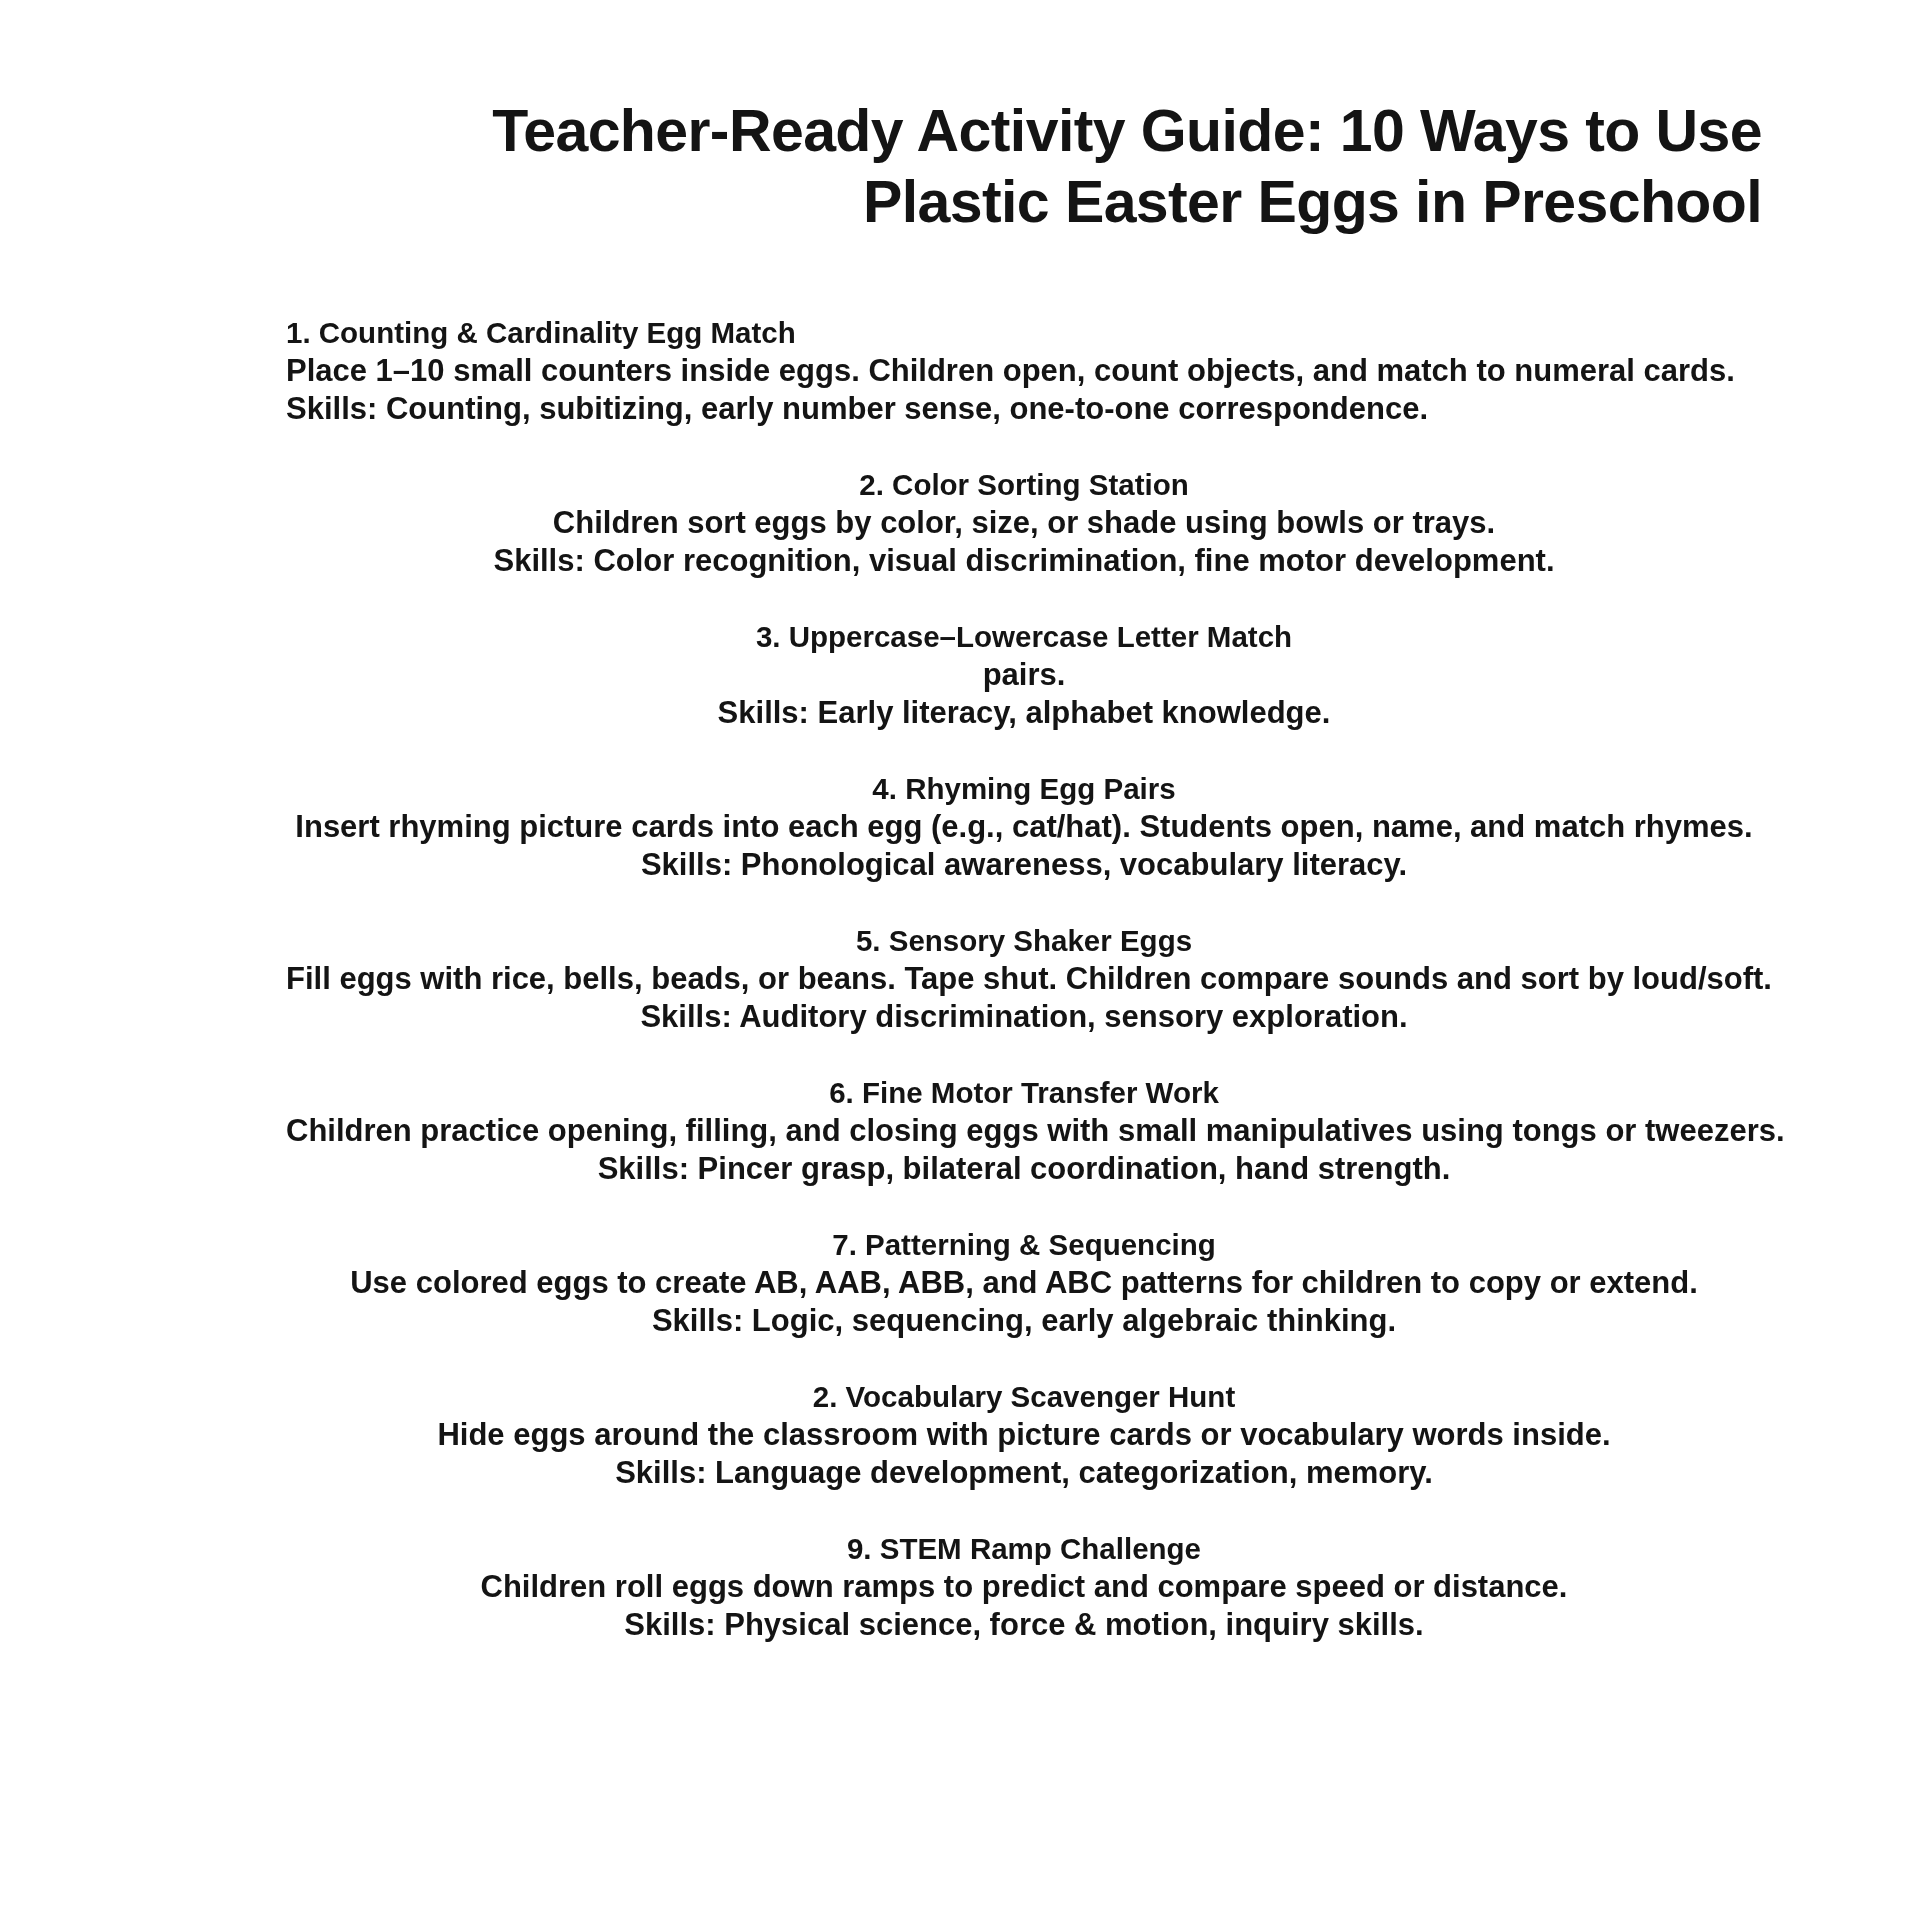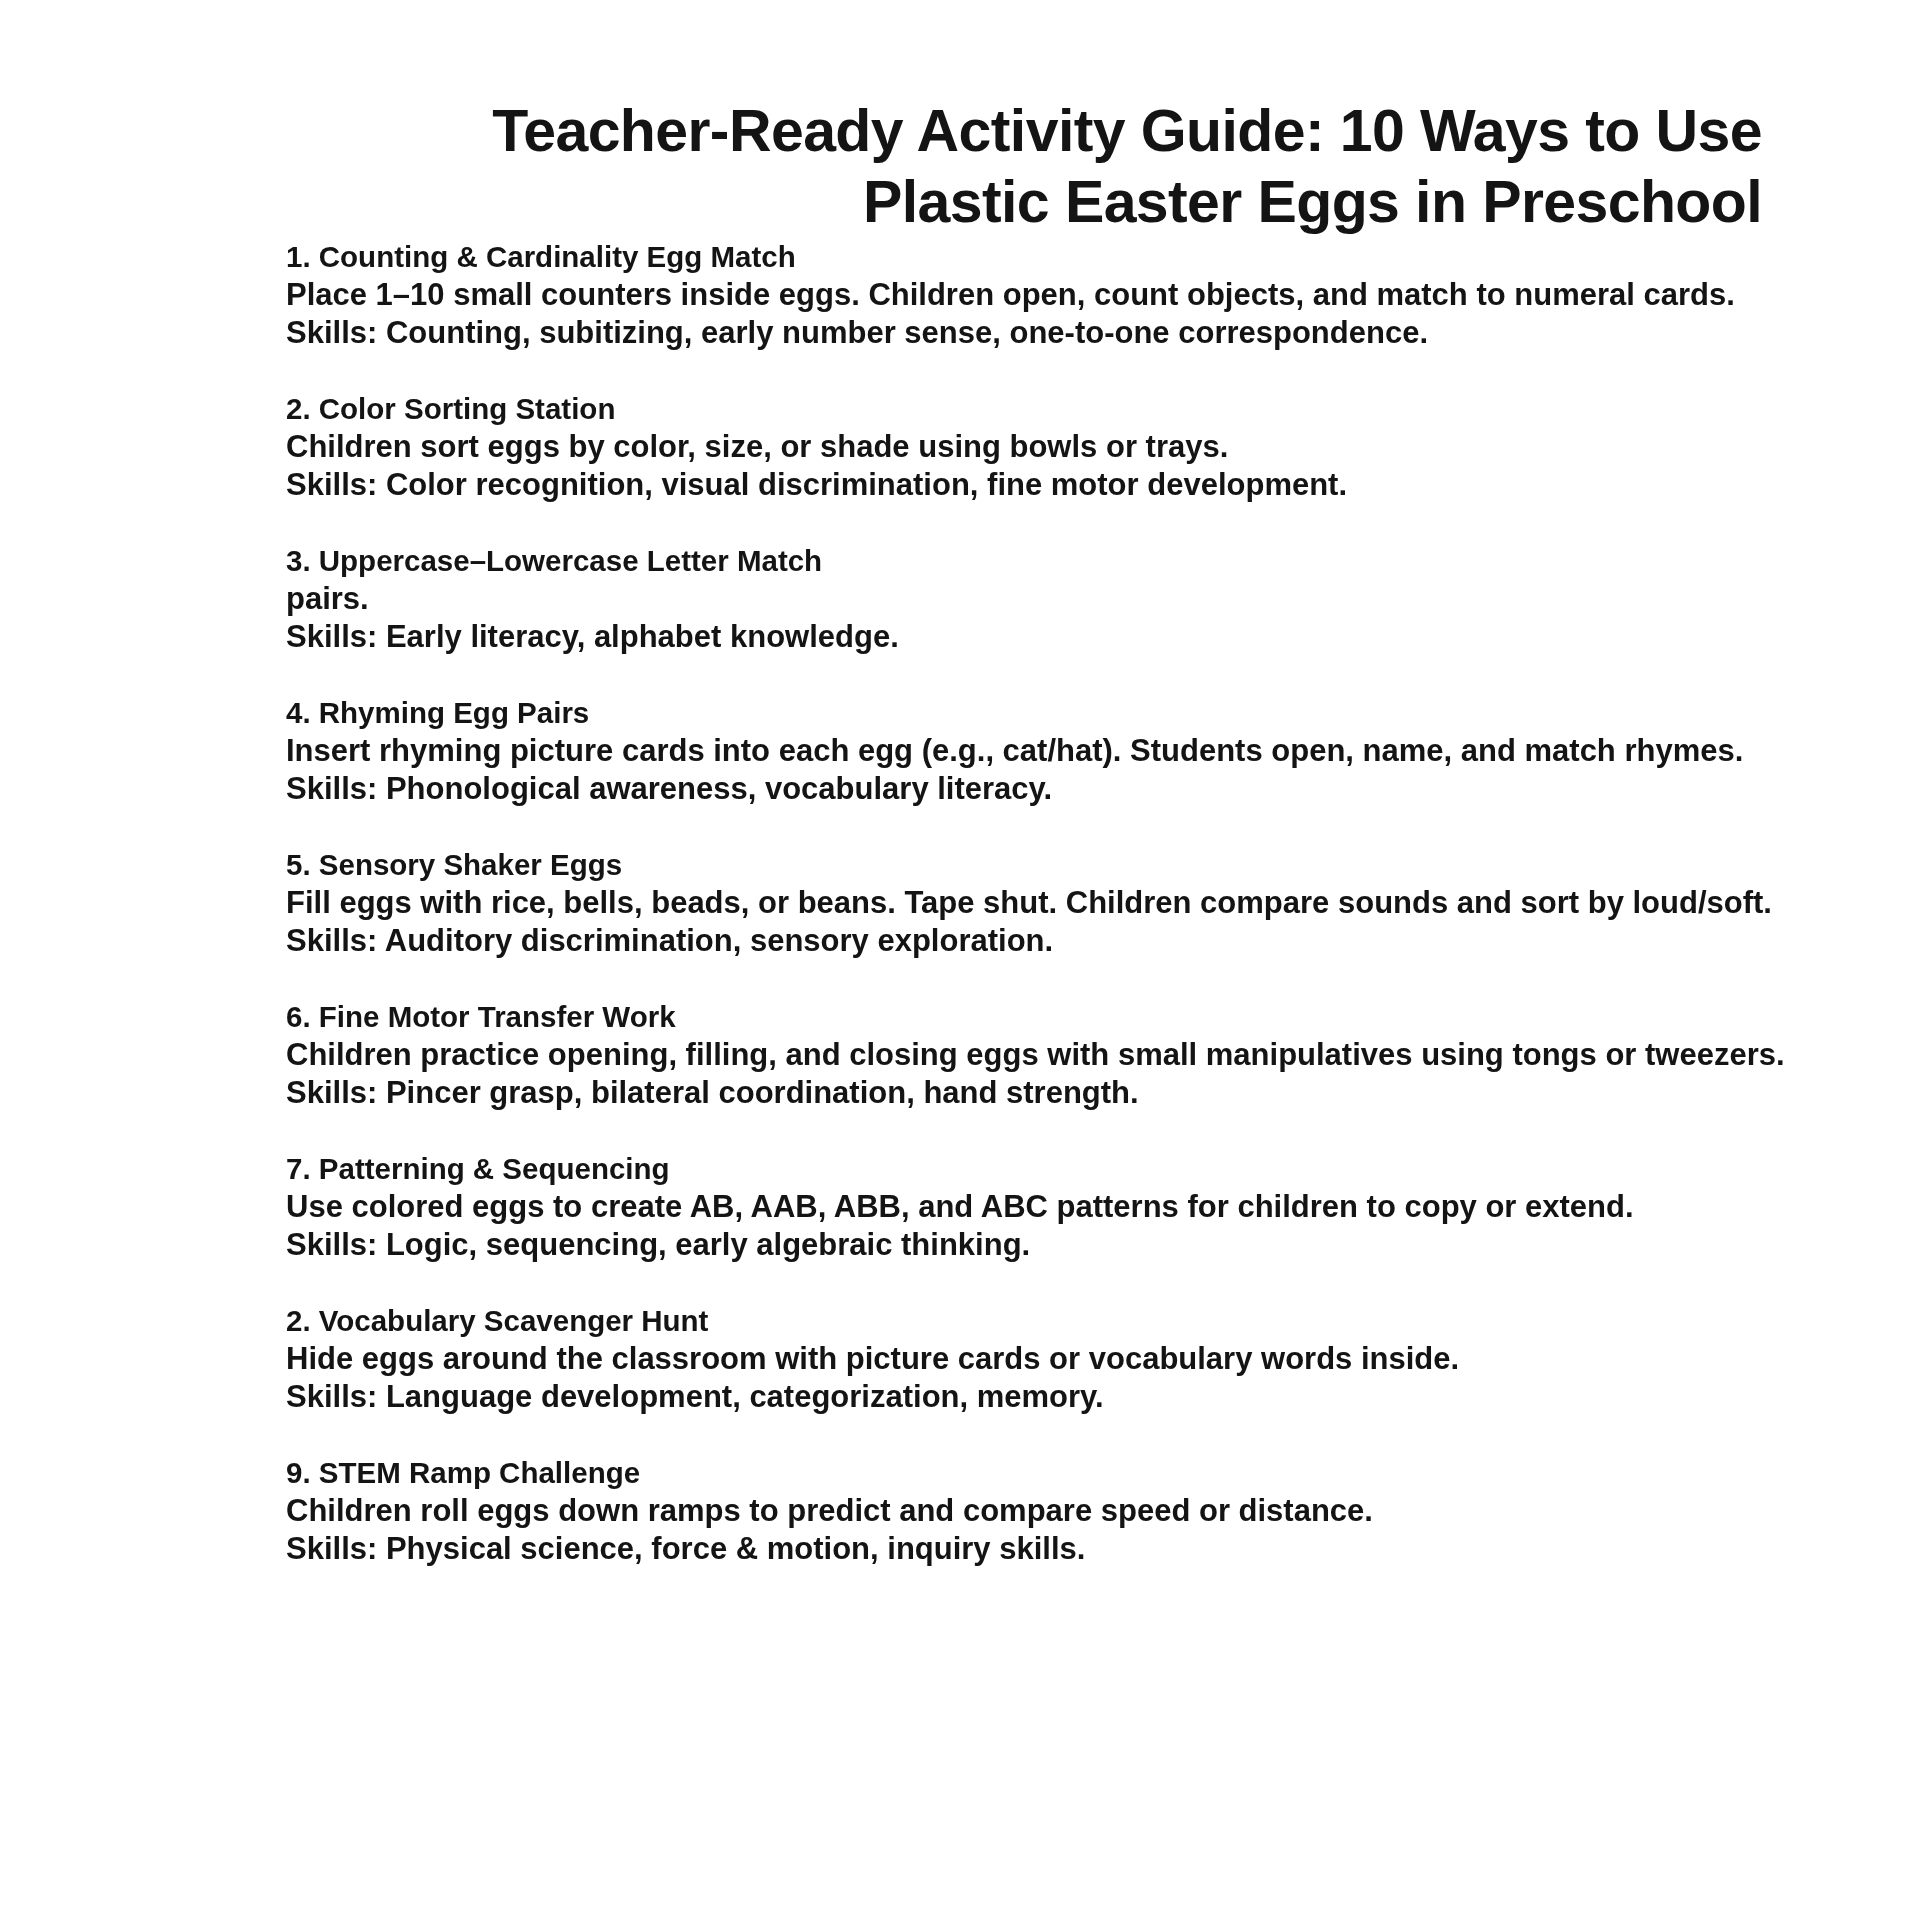--- a/index.html
+++ b/index.html
@@ -20,23 +20,25 @@
     padding: 96px 164px 0 286px;
   }
   .doc-title {
     text-align: right;
     font-weight: 700;
     font-size: 59px;
     line-height: 71px;
     letter-spacing: -0.6px;
   }
   .sections {
+    margin-top: 76px;
   }
   .activity-section + .activity-section {
     margin-top: 38px;
+    text-align: center;
   }
   .section-heading {
     font-weight: 700;
     font-size: 29.5px;
     line-height: 38px;
     white-space: nowrap;
   }
   .section-line {
     font-weight: 700;
     font-size: 31px;

